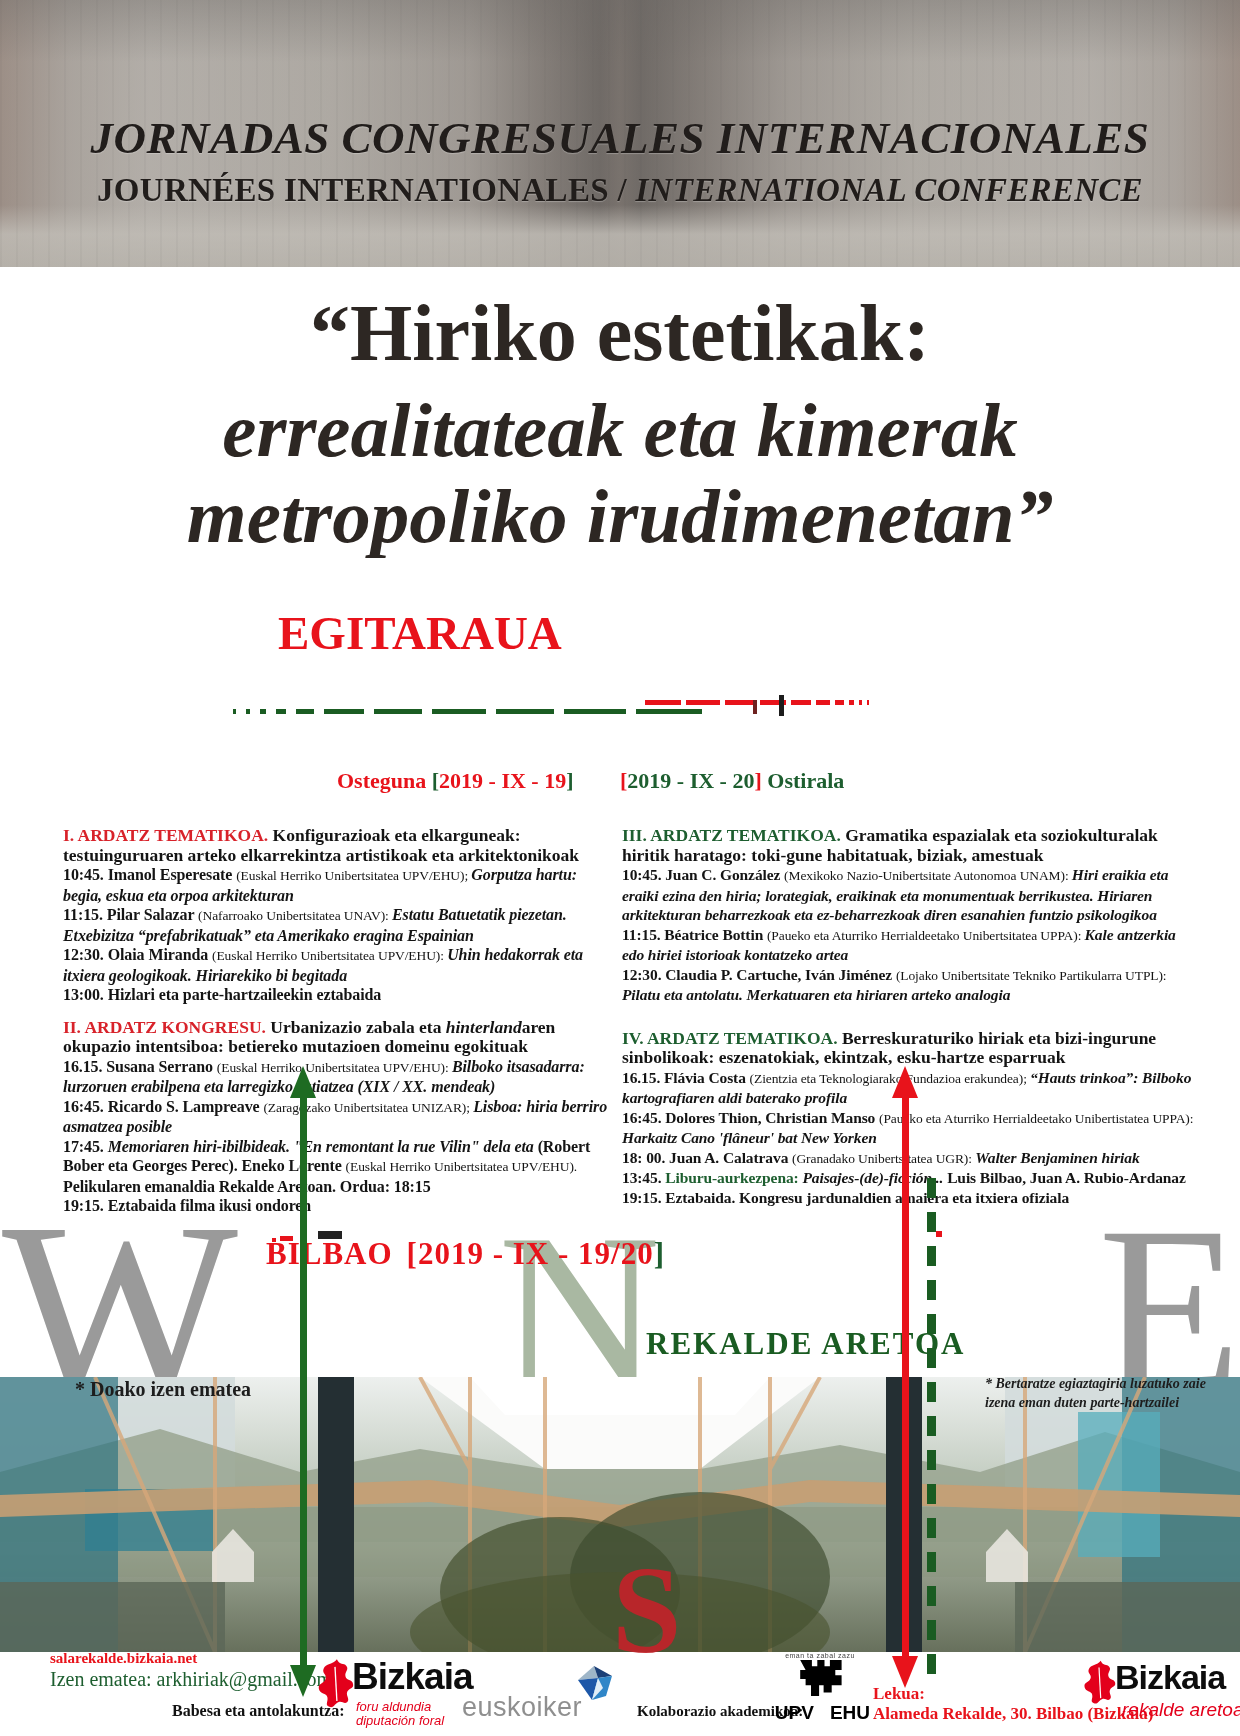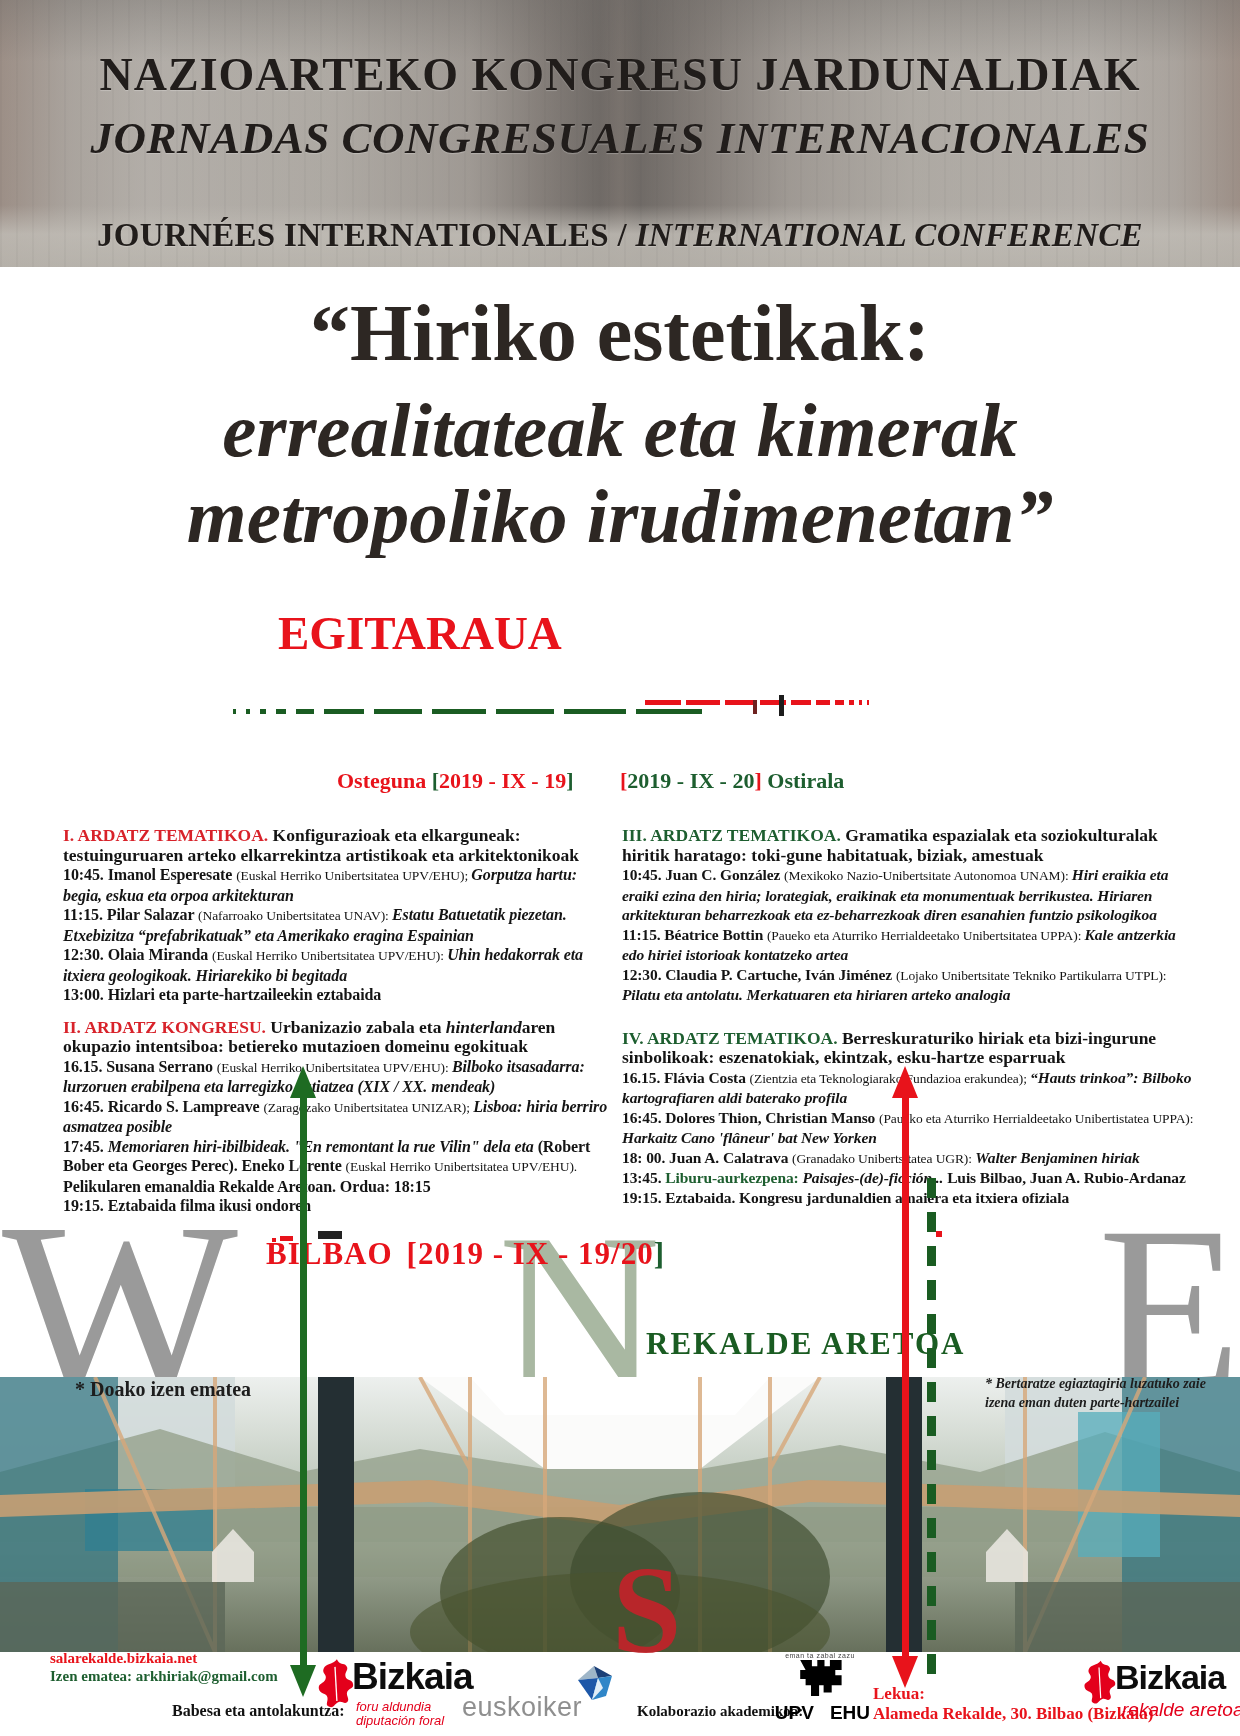--- a/index.html
+++ b/index.html
@@ -12,21 +12,21 @@
       linear-gradient(rgba(178,175,171,.45),rgba(178,175,171,.45)),
       repeating-linear-gradient(90deg, rgba(0,0,0,.05) 0 2px, rgba(255,255,255,0) 2px 16px),
       linear-gradient(180deg, rgba(50,45,42,.38) 0, rgba(150,146,142,0) 62px),
       linear-gradient(180deg, rgba(175,172,168,0) 205px, rgba(203,198,189,.85) 234px, rgba(188,183,173,.9) 267px),
       linear-gradient(90deg,#8a7468 0,#a39a92 70px,#b3ada6 150px,#aaa49c 330px,#8f8780 470px,#5d544e 545px,#39322e 600px,#4a403a 620px,#39322e 640px,#5d544e 700px,#8f8780 790px,#aaa49c 910px,#b3ada6 1090px,#a39a92 1175px,#8a7468 1240px);
     z-index:1;}
   .hline{position:absolute;left:0;width:1240px;text-align:center;color:#211d1b;font-weight:700;
          text-shadow:0 1px 1px rgba(255,255,255,.25);}
   .hline1{top:48px;font-size:46px;letter-spacing:1px;}
   .hline2{top:112px;font-size:45px;font-style:italic;letter-spacing:.5px;}
-  .hline3{top:172px;font-size:33px;letter-spacing:.3px;margin-top:45px;}
+  .hline3{top:172px;font-size:33px;letter-spacing:.3px;}
   .hline3 .it{font-style:italic;}
 
   
   .mtitle{position:absolute;left:0;width:1240px;text-align:center;color:#2d2723;z-index:2;}
   .mtitle1{top:288px;font-size:80px;font-weight:700;}
   .mtitle2{top:386px;font-size:77px;font-weight:700;font-style:italic;}
   .mtitle3{top:472px;font-size:77px;font-weight:700;font-style:italic;}
 
   
   .egitaraua{position:absolute;left:278px;top:606px;font-size:47px;font-weight:700;color:var(--red);z-index:2;text-align:right;}
@@ -90,21 +90,21 @@
   .varrow .line{position:absolute;left:10px;top:30px;bottom:30px;width:7px;background:currentColor;}
   .arrow-green{left:290px;top:1066px;height:631px;color:var(--agreen);}
   .arrow-red{left:892px;top:1066px;height:622px;color:var(--red);}
   .vdashed{position:absolute;left:927px;top:1178px;width:9px;height:502px;z-index:5;
     background:repeating-linear-gradient(180deg,var(--dgreen) 0 20px,rgba(0,0,0,0) 20px 34px);}
   .mark{position:absolute;z-index:4;}
 
   
   .bb{position:absolute;z-index:3;}
   .bb-url{left:50px;top:1650px;font-size:15px;font-weight:700;color:var(--red);}
-  .bb-email{left:50px;top:1668px;font-size:15px;font-weight:700;color:var(--green);}
+  .bb-email{left:50px;top:1668px;font-size:20px;font-weight:400;color:var(--green);}
   .bb-support{left:172px;top:1702px;font-size:16px;font-weight:700;color:#111;}
   .bb-collab{left:637px;top:1703px;font-size:15px;font-weight:700;color:#111;}
   .bb-lekua-l{left:873px;top:1684px;font-size:17px;font-weight:700;color:var(--red);}
   .bb-lekua-v{left:873px;top:1704px;font-size:17px;font-weight:700;color:var(--red);}
   .logo{position:absolute;z-index:3;font-family:"Liberation Sans",sans-serif;}
   .bizkaia1{left:316px;top:1656px;}
   .bizkaia2{left:1082px;top:1658px;}
   .bz-name{position:absolute;left:36px;top:0;font-size:37px;font-weight:700;letter-spacing:-1px;color:#0d0d0d;}
   .bizkaia2 .bz-name{font-size:34px;left:33px;}
   .bz-sub{position:absolute;left:40px;top:44px;font-size:13px;font-style:italic;color:var(--brandred);line-height:14px;}
@@ -115,21 +115,20 @@
   .upv{left:770px;top:1652px;width:100px;text-align:center;}
   .upv-motto{font-size:7px;color:#444;letter-spacing:.5px;}
   .upv-labels{display:flex;justify-content:flex-end;gap:16px;font-size:19px;font-weight:700;color:#000;margin-top:1px;}
 </style>
 </head>
 <body>
 
 <div class="poster">
 
   <div class="header-photo">
-    <div class="hline hline1">NAZIOARTEKO KONGRESU JARDUNALDIAK</div>
     <div class="hline hline2">JORNADAS CONGRESUALES INTERNACIONALES</div>
     <div class="hline hline3"><span>JOURNÉES INTERNATIONALES / </span><span class="it">INTERNATIONAL CONFERENCE</span></div>
   </div>
 
   <div class="mtitle mtitle1">“Hiriko estetikak:</div>
   <div class="mtitle mtitle2">errealitateak eta kimerak</div>
   <div class="mtitle mtitle3">metropoliko irudimenetan”</div>
 
   <div class="egitaraua">EGITARAUA</div>
   <div class="dashrow" id="green-dashes">

